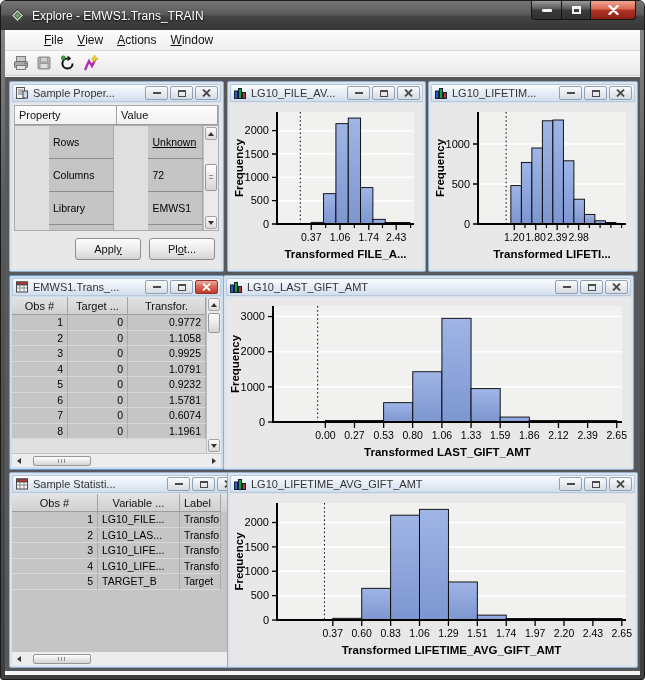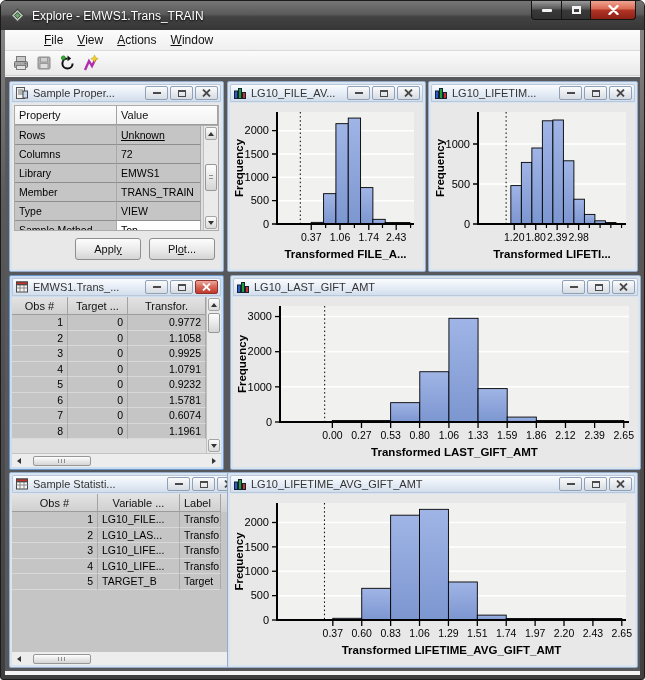--- a/index.html
+++ b/index.html
@@ -50,35 +50,35 @@
   .cwb .dash { width:8px; height:2px; background:#4A4A4A; }
   .cwb .box { width:8px; height:7px; border:1px solid #4A4A4A; border-top-width:2px; background:transparent; }
   .cwb.close-red { background:linear-gradient(#EDA79E,#D96A5B 45%,#C0392B); border-color:#8F3128; }
   .cw-body { position:absolute; left:2px; right:2px; top:21px; bottom:2px; background:#E8E8E8; overflow:hidden; }
 
   
   .w1 { left:4px;   top:4px;   width:215px; height:191px; }
   .w2 { left:222px; top:4px;   width:199px; height:191px; }
   .w3 { left:423px; top:4px;   width:210px; height:191px; }
   .w4 { left:4px;   top:198px; width:215px; height:195px; }
-  .w5 { left:225px; top:198px; width:411px; height:195px; }
+  .w5 { left:218px; top:198px; width:411px; height:195px; }
   .w6 { left:4px;   top:395px; width:237px; height:196px; }
   .w7 { left:222px; top:395px; width:411px; height:196px; }
 
   
   .thead { display:flex; height:18px; background:linear-gradient(#E3E3E3,#CFCFCF); }
   .thead.props-head { background:linear-gradient(#FDFDFD,#F1F1F1); border-bottom:1px solid #ADADAD; height:20px; }
   .hcell { font-size:11px; color:#111; display:flex; align-items:center; padding:0 4px;
            border-right:1px solid #A3A3A3; border-bottom:1px solid #9C9C9C; overflow:hidden; white-space:nowrap; }
   .hcell.al-c { justify-content:center; }
   .trow { display:flex; }
   .tcell { font-size:10.5px; color:#000; background:#C5C5C5; border-right:1px solid #A9A9A9; border-bottom:1px solid #D8D8D8;
            overflow:hidden; white-space:nowrap; padding:0 4px; display:flex; align-items:center; }
   .tcell.al-r { justify-content:flex-end; }
-  .props .trow .tcell { height:19px; border-bottom:1px solid #8E8E8E; }
+  .props .trow .tcell { height:33px; border-bottom:1px solid #8E8E8E;margin-left:34px; }
   .props-rows-clip { position:relative; height:104px; overflow:hidden; background:#DFDFDF; }
   .props-rows { margin-right:15px; }
   .props-rows .trow:nth-child(6) .tcell:nth-child(2) { background:#FFFFFF; }
   .grid-rows .tcell { height:15.5px; }
 
   
   .vscroll { position:absolute; right:0; top:0; bottom:0; width:15px; background:#EAEAEA; border-left:1px solid #C0C0C0; }
   .sb-btn { position:absolute; left:1px; right:1px; height:13px; background:linear-gradient(#FCFCFC,#D9D9D9);
             border:1px solid #A5A5A5; border-radius:2px; display:flex; align-items:center; justify-content:center; }
   .sb-btn.up { top:1px; } .sb-btn.down { bottom:1px; }

